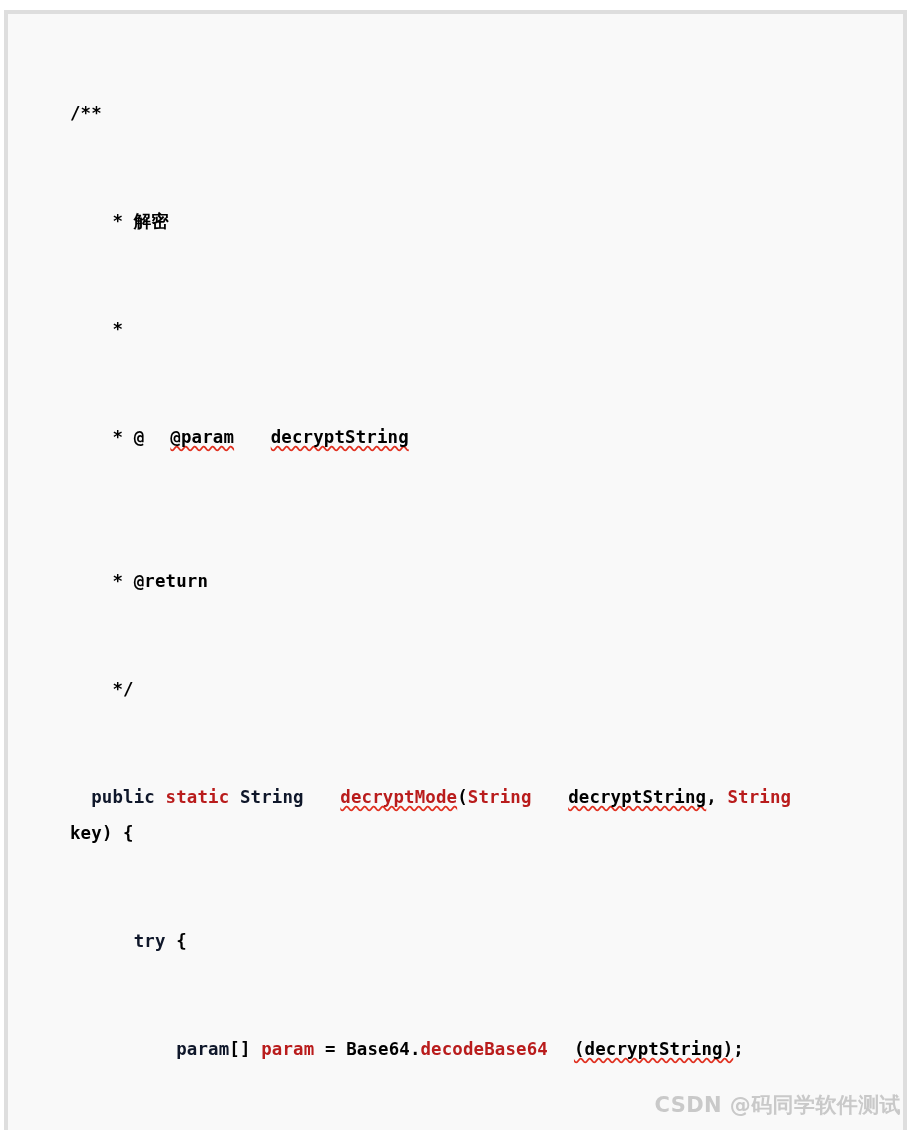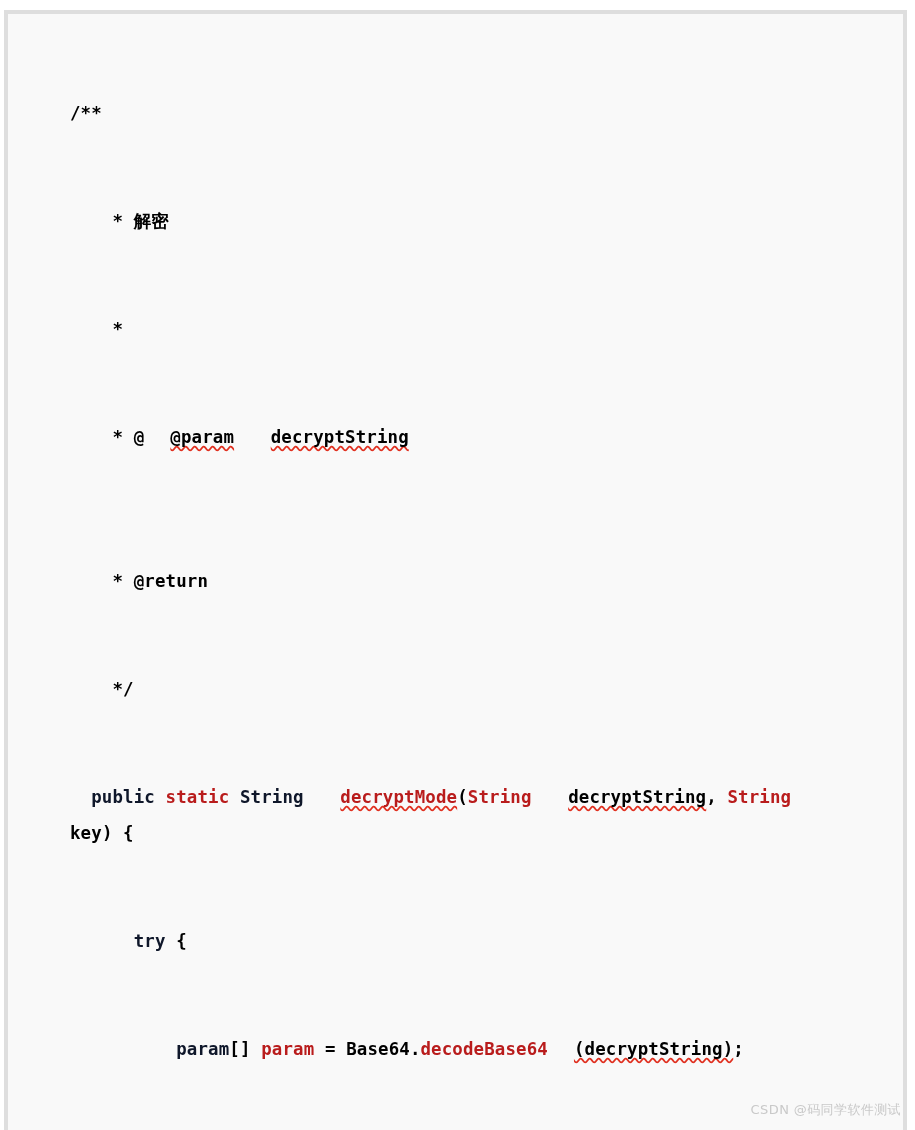--- a/index.html
+++ b/index.html
@@ -64,22 +64,22 @@
     margin-left: 26px;
   }
 
   .cjk { font-family: "DejaVu Sans", "Liberation Sans", sans-serif; font-weight: 700; }
 
   .watermark {
     position: absolute;
     right: 14px;
     bottom: 11px;
     font-family: "DejaVu Sans", "Liberation Sans", sans-serif;
-    font-size: 13px;
-    font-weight: 400;
+    font-size: 21px;
+    font-weight: 700;
     color: #c9c9c9;
     letter-spacing: 0.4px;
     white-space: nowrap;
     user-select: none;
   }
 </style>
 </head>
 <body>
 
 <div id="page">

